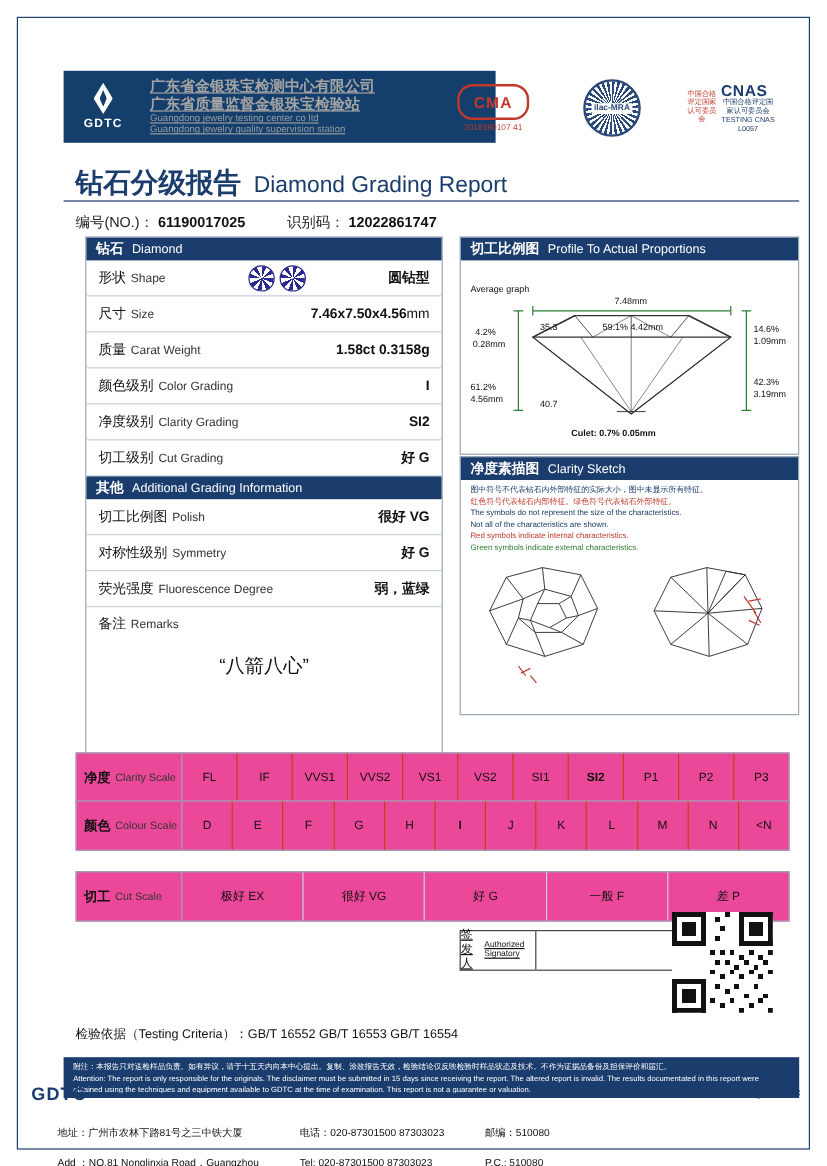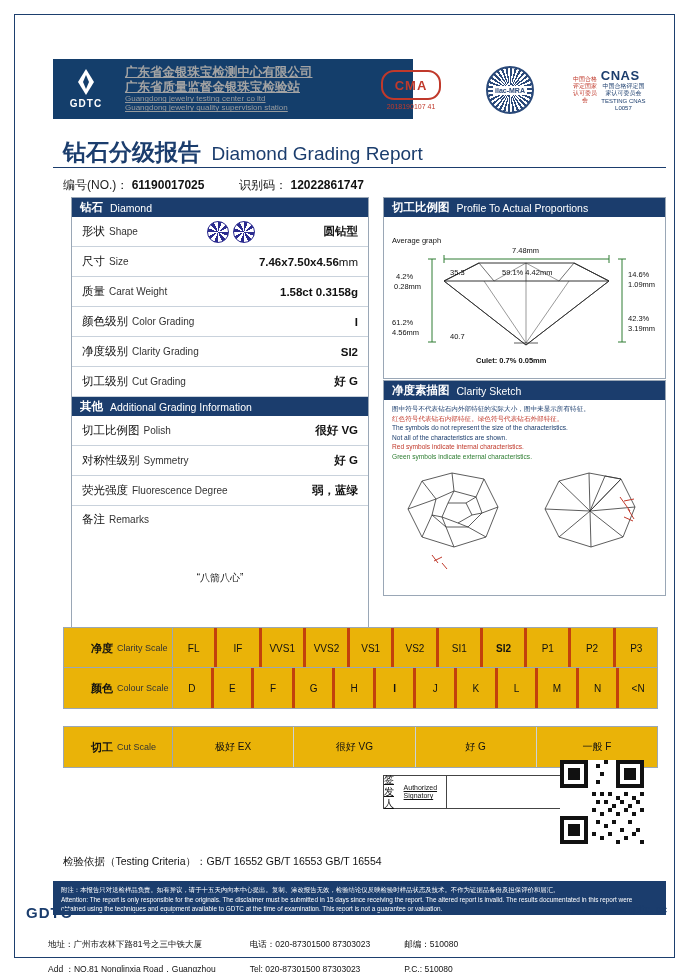--- a/index.html
+++ b/index.html
@@ -71,38 +71,38 @@
   .hh-cell{display:flex;gap:4px;align-items:center;}
   .hh{width:20px;height:20px;border-radius:50%;
       background:
         conic-gradient(from 0deg,#2b2b8f 0 22deg,#fff 22deg 45deg,#2b2b8f 45deg 67deg,#fff 67deg 90deg,
         #2b2b8f 90deg 112deg,#fff 112deg 135deg,#2b2b8f 135deg 157deg,#fff 157deg 180deg,
         #2b2b8f 180deg 202deg,#fff 202deg 225deg,#2b2b8f 225deg 247deg,#fff 247deg 270deg,
         #2b2b8f 270deg 292deg,#fff 292deg 315deg,#2b2b8f 315deg 337deg,#fff 337deg 360deg);
       border:1px solid #2b2b8f;}
   .remarks-box{height:130px;border-bottom:none;display:block;padding:6px 10px;box-sizing:border-box;}
   .remarks-box .k{font-size:11.5px;}
-  .remarks-val{text-align:center;font-size:10px;margin-top:44px;}
+  .remarks-val{text-align:center;font-size:16px;margin-top:18px;}
   
   .rpanel{position:absolute;left:368px;width:283px;border:1px solid #9aa7b6;box-sizing:border-box;background:#fff;}
   #profile{top:182px;height:182px;}
   #sketch{top:365px;height:216px;}
   .note{font-size:6.6px;color:#1b3d6d;line-height:1.45;padding:4px 6px 0 8px;}
   .note .red{color:#c0392b;}
   .note .green{color:#2e7d32;}
   
   .scale{position:absolute;left:48px;width:595px;height:42px;border:1px solid #9aa7b6;box-sizing:border-box;
-        display:flex;align-items:stretch;background:#eab308;padding-left:21px;}
+        display:flex;align-items:stretch;background:#ec4899;}
   .scale .sl{width:88px;display:flex;align-items:center;padding-left:6px;box-sizing:border-box;
         border-right:1px solid #9aa7b6;}
   .scale .sl .cn{font-size:11px;font-weight:bold;}
   .scale .sl .en{font-size:9px;color:#333;margin-left:4px;}
   .scale .cells{flex:1;display:flex;}
   .scale .cell{flex:1;display:flex;align-items:center;justify-content:center;font-size:10px;
-        border-right:3px solid #c2410c;position:relative;}
+        border-right:1px solid #c2410c;position:relative;}
   .scale .cell:last-child{border-right:none;}
   .scale .cell.mark{font-weight:bold;}
   #clarity-scale{top:612px;}
   #colour-scale{top:652px;}
   #cut-scale{top:711px;}
   .cut-cell{flex:1;display:flex;align-items:center;justify-content:center;font-size:10px;border-right:1px solid #c9d2dc;}
   .cut-cell:last-child{border-right:none;}
   
   .sigbox{position:absolute;left:368px;top:760px;width:185px;height:34px;border:1px solid #444;box-sizing:border-box;display:flex;}
   .sigbox .sl{width:62px;border-right:1px solid #444;display:flex;
@@ -396,20 +396,21 @@
   <div class="scale" id="cut-scale">
     <div class="sl">
       <span class="cn">切工</span>
       <span class="en">Cut Scale</span>
     </div>
     <div class="cells">
       <div class="cut-cell">极好 EX</div>
       <div class="cut-cell">很好 VG</div>
       <div class="cut-cell">好 G</div>
       <div class="cut-cell">一般 F</div>
+      <div class="cut-cell">差 P</div>
     </div>
   </div>
 
   <div class="sigbox">
     <div class="sl">
       <span class="cn">签发人</span>
       <span class="en">Authorized Signatory</span>
     </div>
   </div>
 

